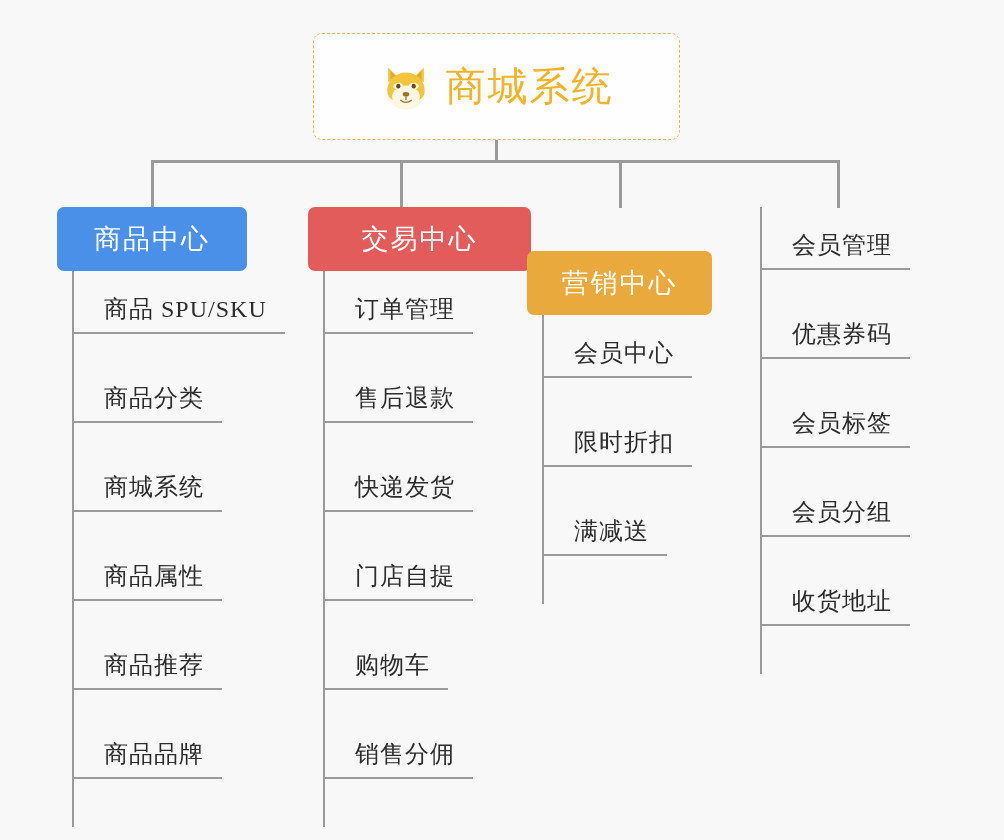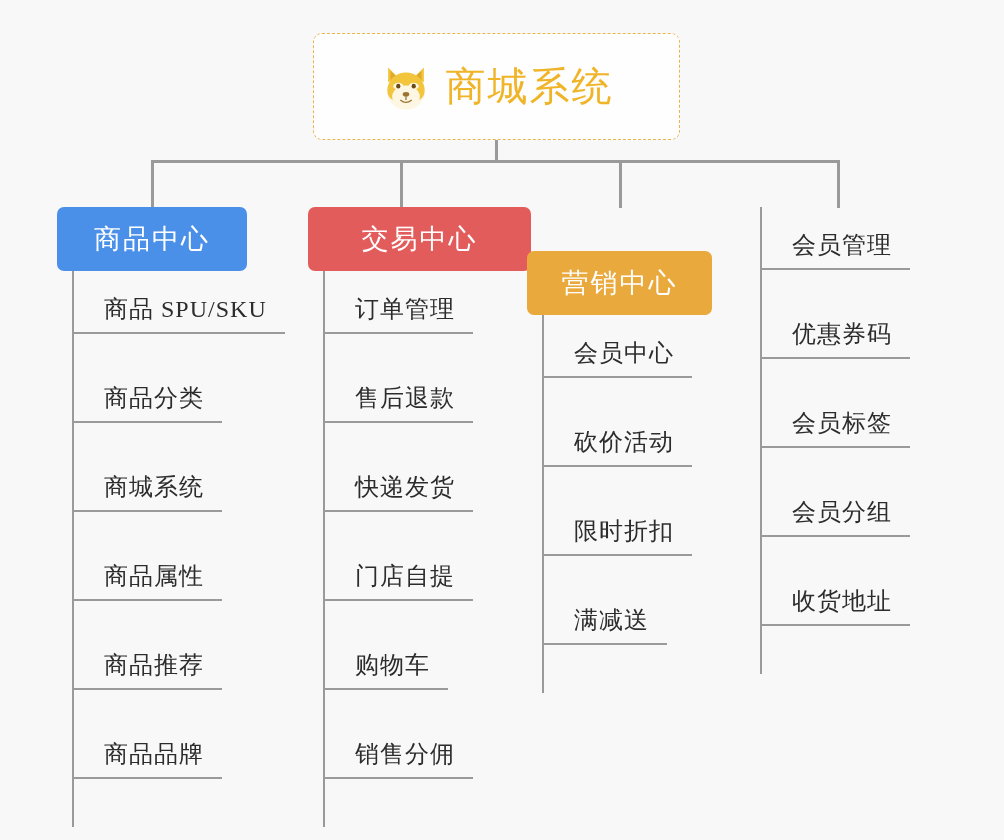--- a/index.html
+++ b/index.html
@@ -198,23 +198,20 @@
 
   <div class="branch" style="left:527px; width:185px;">
     <div class="branch-header" style="width: 185px; background: rgb(233, 169, 60); margin-top: 44px;">
       <span>营销中心</span>
     </div>
     <div class="branch-body">
       <div class="leaf">
           <div class="leaf-inner"><span class="leaf-label">会员中心</span></div>
         </div>
       <div class="leaf">
-          <div class="leaf-inner"><span class="leaf-label">砍价活动</span></div>
-        </div>
-      <div class="leaf">
           <div class="leaf-inner"><span class="leaf-label">限时折扣</span></div>
         </div>
       <div class="leaf">
           <div class="leaf-inner"><span class="leaf-label">满减送</span></div>
         </div>
     </div>
   </div>
 
   <div class="branch" style="left:745px; width:186px;">
     <div class="branch-body">

